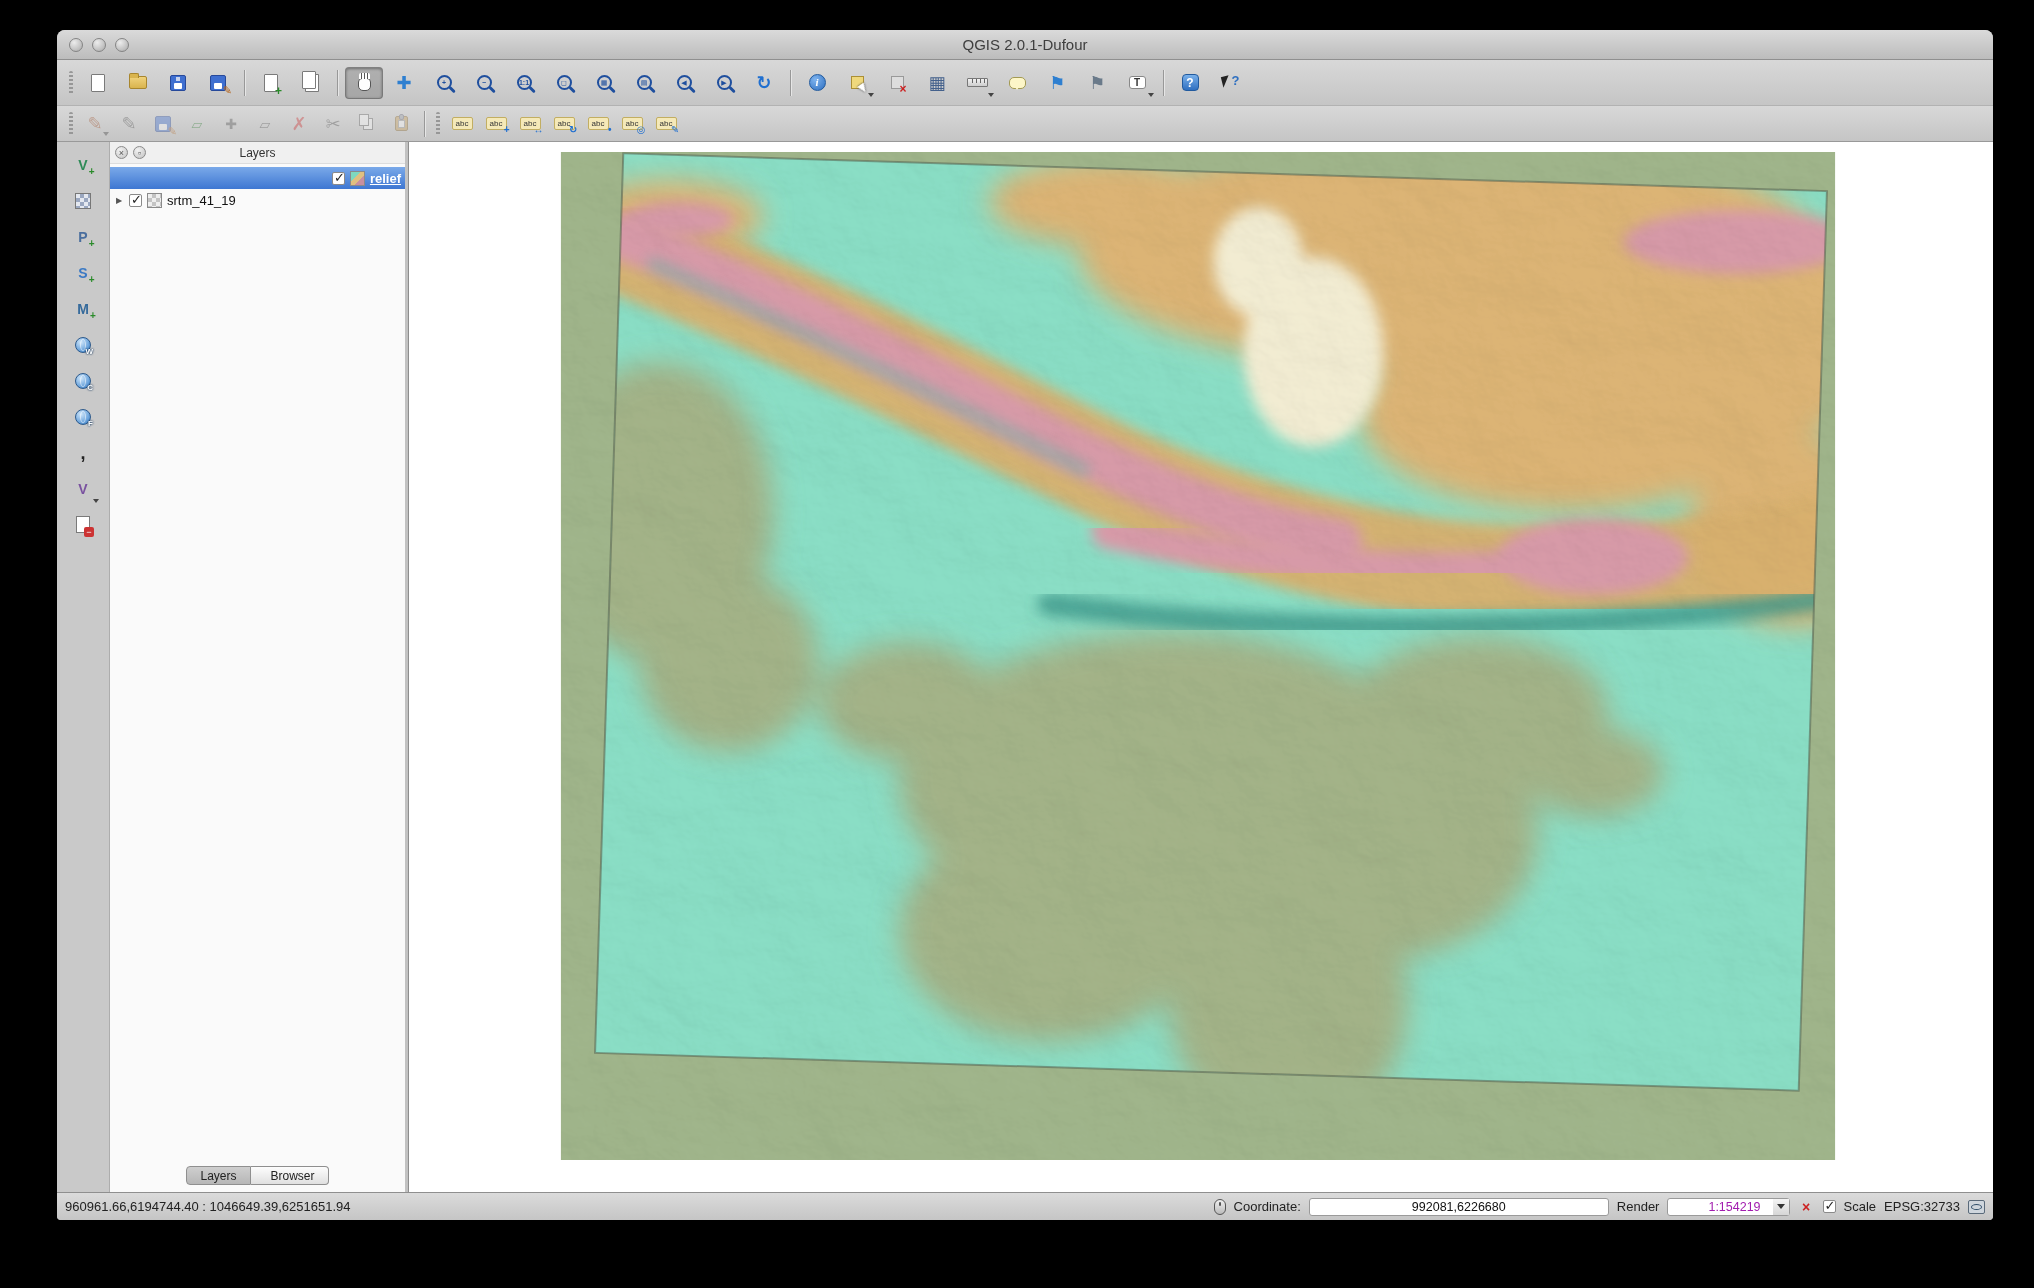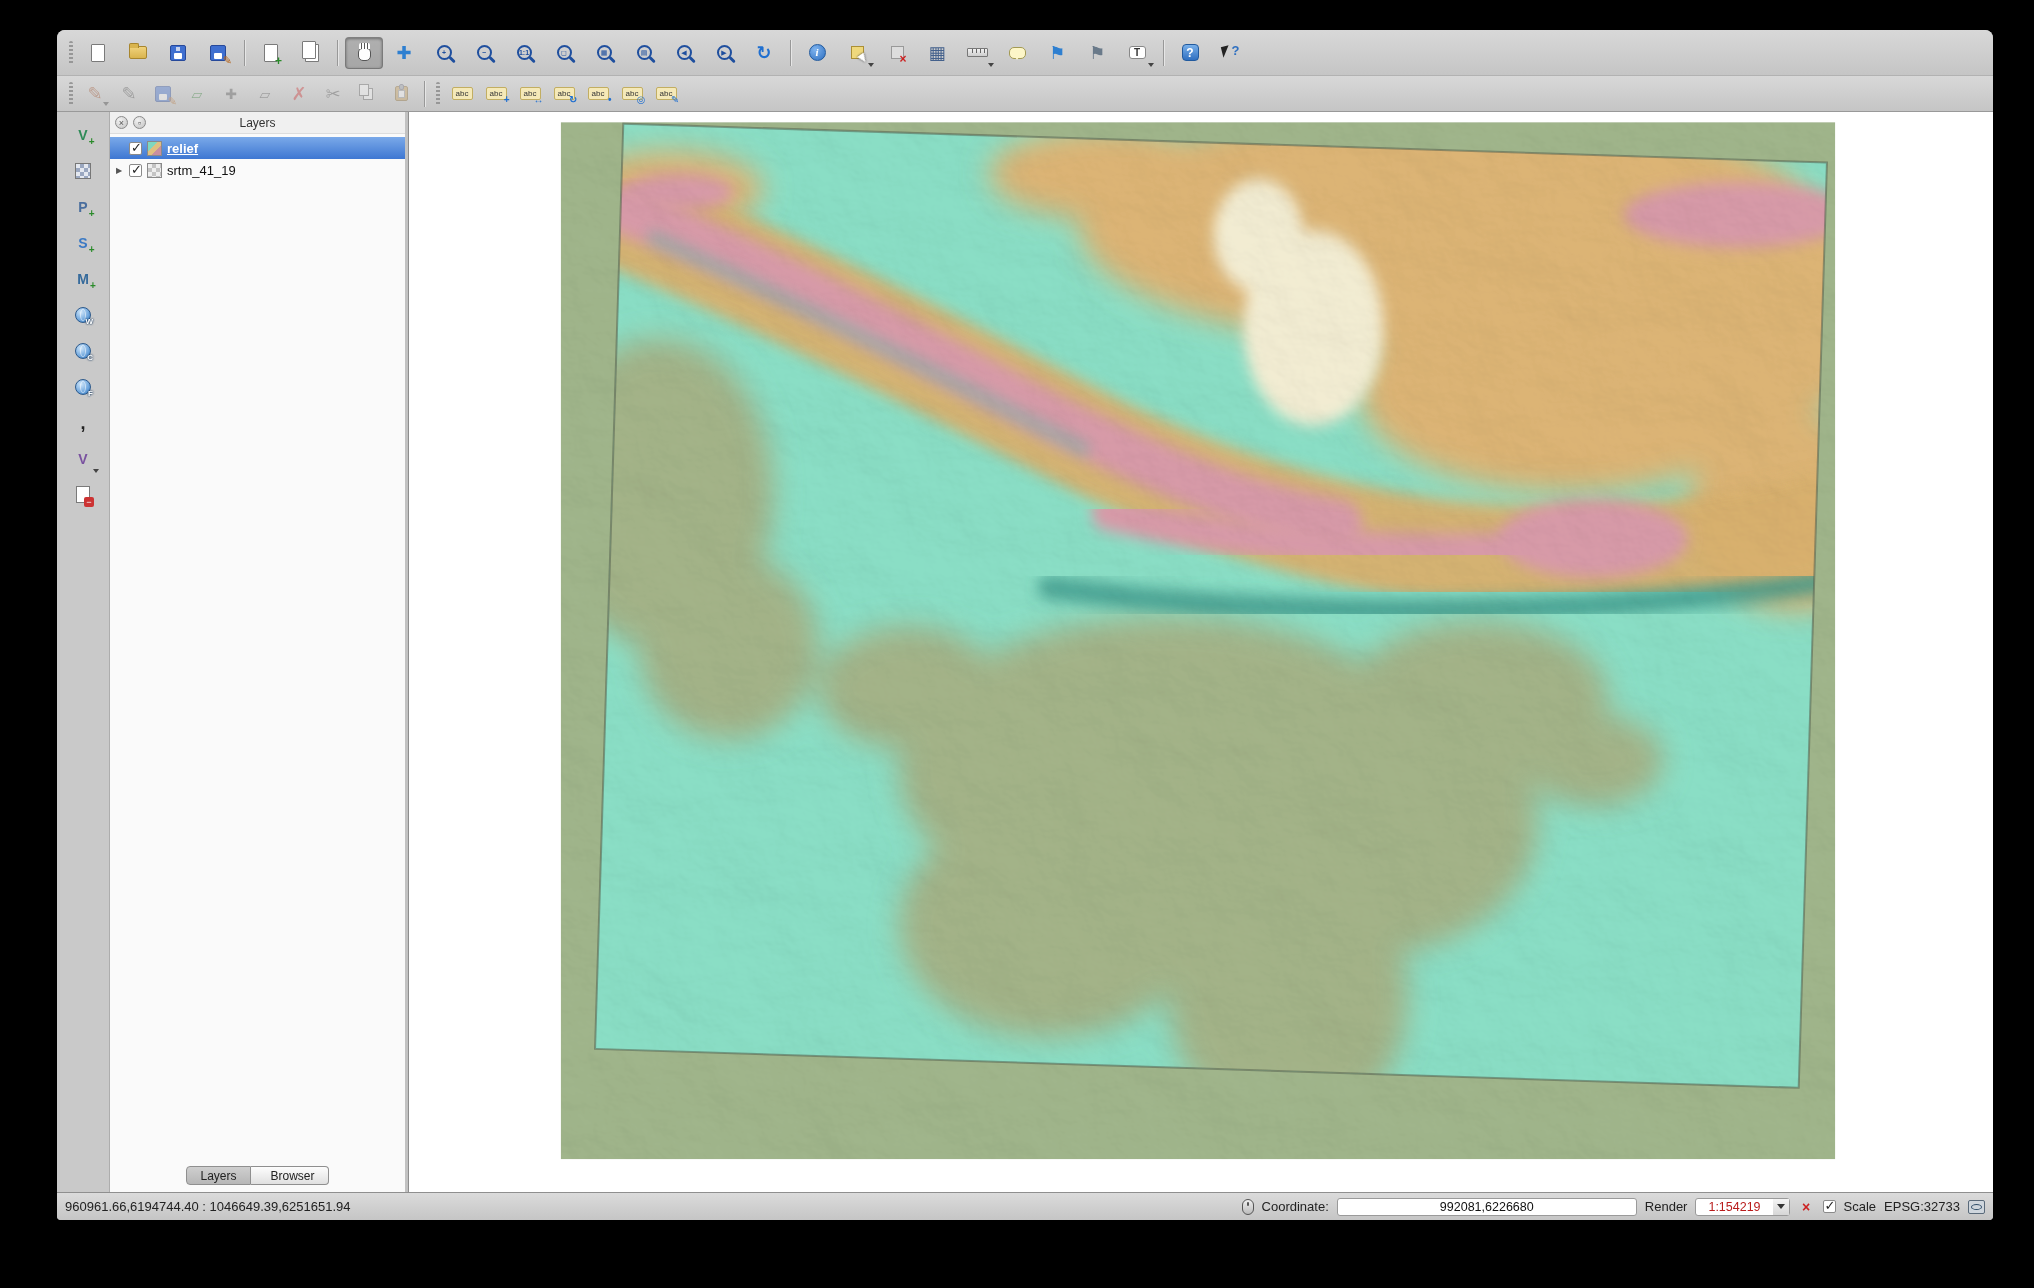--- a/index.html
+++ b/index.html
@@ -132,21 +132,21 @@
   .panel-header { height:22px; flex:none; position:relative; display:flex; align-items:center;
                   justify-content:center; font-size:12px; color:#333; background:#f0f0f0;
                   border-bottom:1px solid #ddd; }
   .panel-btns { position:absolute; left:5px; top:0; height:100%; display:flex; align-items:center; gap:5px; }
   .panel-btn { width:13px; height:13px; border-radius:50%; border:1px solid #8a8a8a;
                background:radial-gradient(circle at 35% 30%, #f2f2f2, #c2c2c2);
                font-size:9px; color:#555; display:flex; align-items:center; justify-content:center; padding:0; }
   .layer-list { flex:1; overflow:hidden; padding-top:3px; }
   .layer-row { height:22px; display:flex; align-items:center; gap:5px; padding:0 4px;
                font-size:13px; color:#111; }
-  .layer-row.selected { background:linear-gradient(#7aa9e9,#3e77d2); }
+  .layer-row.selected { background:linear-gradient(#7aa9e9,#3e77d2);justify-content:flex-end; }
   .layer-row.selected .layer-label { color:#fff; font-weight:bold; text-decoration:underline; }
   .tri { width:10px; flex:none; font-size:8px; color:#555; text-align:center; }
   .tri.hidden { visibility:hidden; }
   .cb { width:13px; height:13px; flex:none; background:#fff; border:1px solid #8a8a8a;
         border-radius:2px; position:relative; display:inline-block; }
   .cb.checked::after { content:"✓"; position:absolute; left:1px; top:-3px; font-size:13px;
         color:#222; font-weight:bold; }
   .thumb { width:15px; height:15px; flex:none; border:1px solid #8a8a8a; }
   .thumb-relief { background:linear-gradient(135deg,#7fd8bf 0 35%, #e0c080 35% 65%, #c88fa0 65%); }
   .thumb-srtm { background:repeating-conic-gradient(#c4c4c4 0% 25%, #efefef 25% 50%); background-size:8px 8px; }
@@ -167,39 +167,47 @@
                padding:0 8px; font-size:13px; color:#222; gap:8px; }
   .sb-right { margin-left:auto; display:flex; align-items:center; gap:8px; }
   .ic-mouse { width:12px; height:16px; border:1px solid #555; border-radius:6px;
               background:linear-gradient(#f0f0f0,#bbb); position:relative; display:inline-block; }
   .ic-mouse::before { content:""; position:absolute; left:4px; top:2px; width:2px; height:4px;
               background:#555; border-radius:1px; }
   .field { width:300px; height:18px; background:#fff; border:1px solid #9a9a9a; border-radius:3px;
            display:flex; align-items:center; justify-content:center; font-size:12.5px; color:#111; }
   .combo { height:18px; background:#fff; border:1px solid #9a9a9a; border-radius:3px;
            display:flex; align-items:stretch; }
-  .combo-val { padding:0 12px; min-width:68px; display:flex; align-items:center; font-size:12.5px; color:#b91c1c; }
+  .combo-val { padding:0 12px; min-width:68px; display:flex; align-items:center; font-size:12.5px; color:#a21caf;margin-left:28px; }
   .combo-arrow { width:16px; border-left:1px solid #9a9a9a; display:flex; align-items:center;
            justify-content:center; background:linear-gradient(#f4f4f4,#d6d6d6); border:none; }
   .combo-arrow::before { content:""; width:0; height:0; border-left:4px solid transparent;
            border-right:4px solid transparent; border-top:5px solid #333; }
   .stopic { width:17px; height:17px; display:flex; align-items:center; justify-content:center;
             color:#c22; font-weight:bold; font-size:14px; border:none; background:transparent; }
   .ic-crs { width:17px; height:14px; background:#cfd6dd; border:1px solid #5a6a7a; border-radius:2px;
             position:relative; display:inline-block; }
   .ic-crs::after { content:""; position:absolute; left:2px; right:2px; top:3px; bottom:3px;
             border:1px solid #33506b; border-radius:50%; }
   button { font:inherit; cursor:default; }
 </style>
 </head>
 <body>
 
 <div class="screen">
   <div class="window">
 
+    <div class="titlebar">
+      <div class="lights">
+        <button class="light"></button>
+        <button class="light"></button>
+        <button class="light"></button>
+      </div>
+      <div class="title">QGIS 2.0.1-Dufour</div>
+    </div>
 
     <div class="toolbar row1">
         <span class="thandle"></span>
         <button class="tbtn">
           <span class="ic ic-page"></span>
         </button>
         <button class="tbtn">
           <span class="ic ic-folder"></span>
         </button>
         <button class="tbtn">

